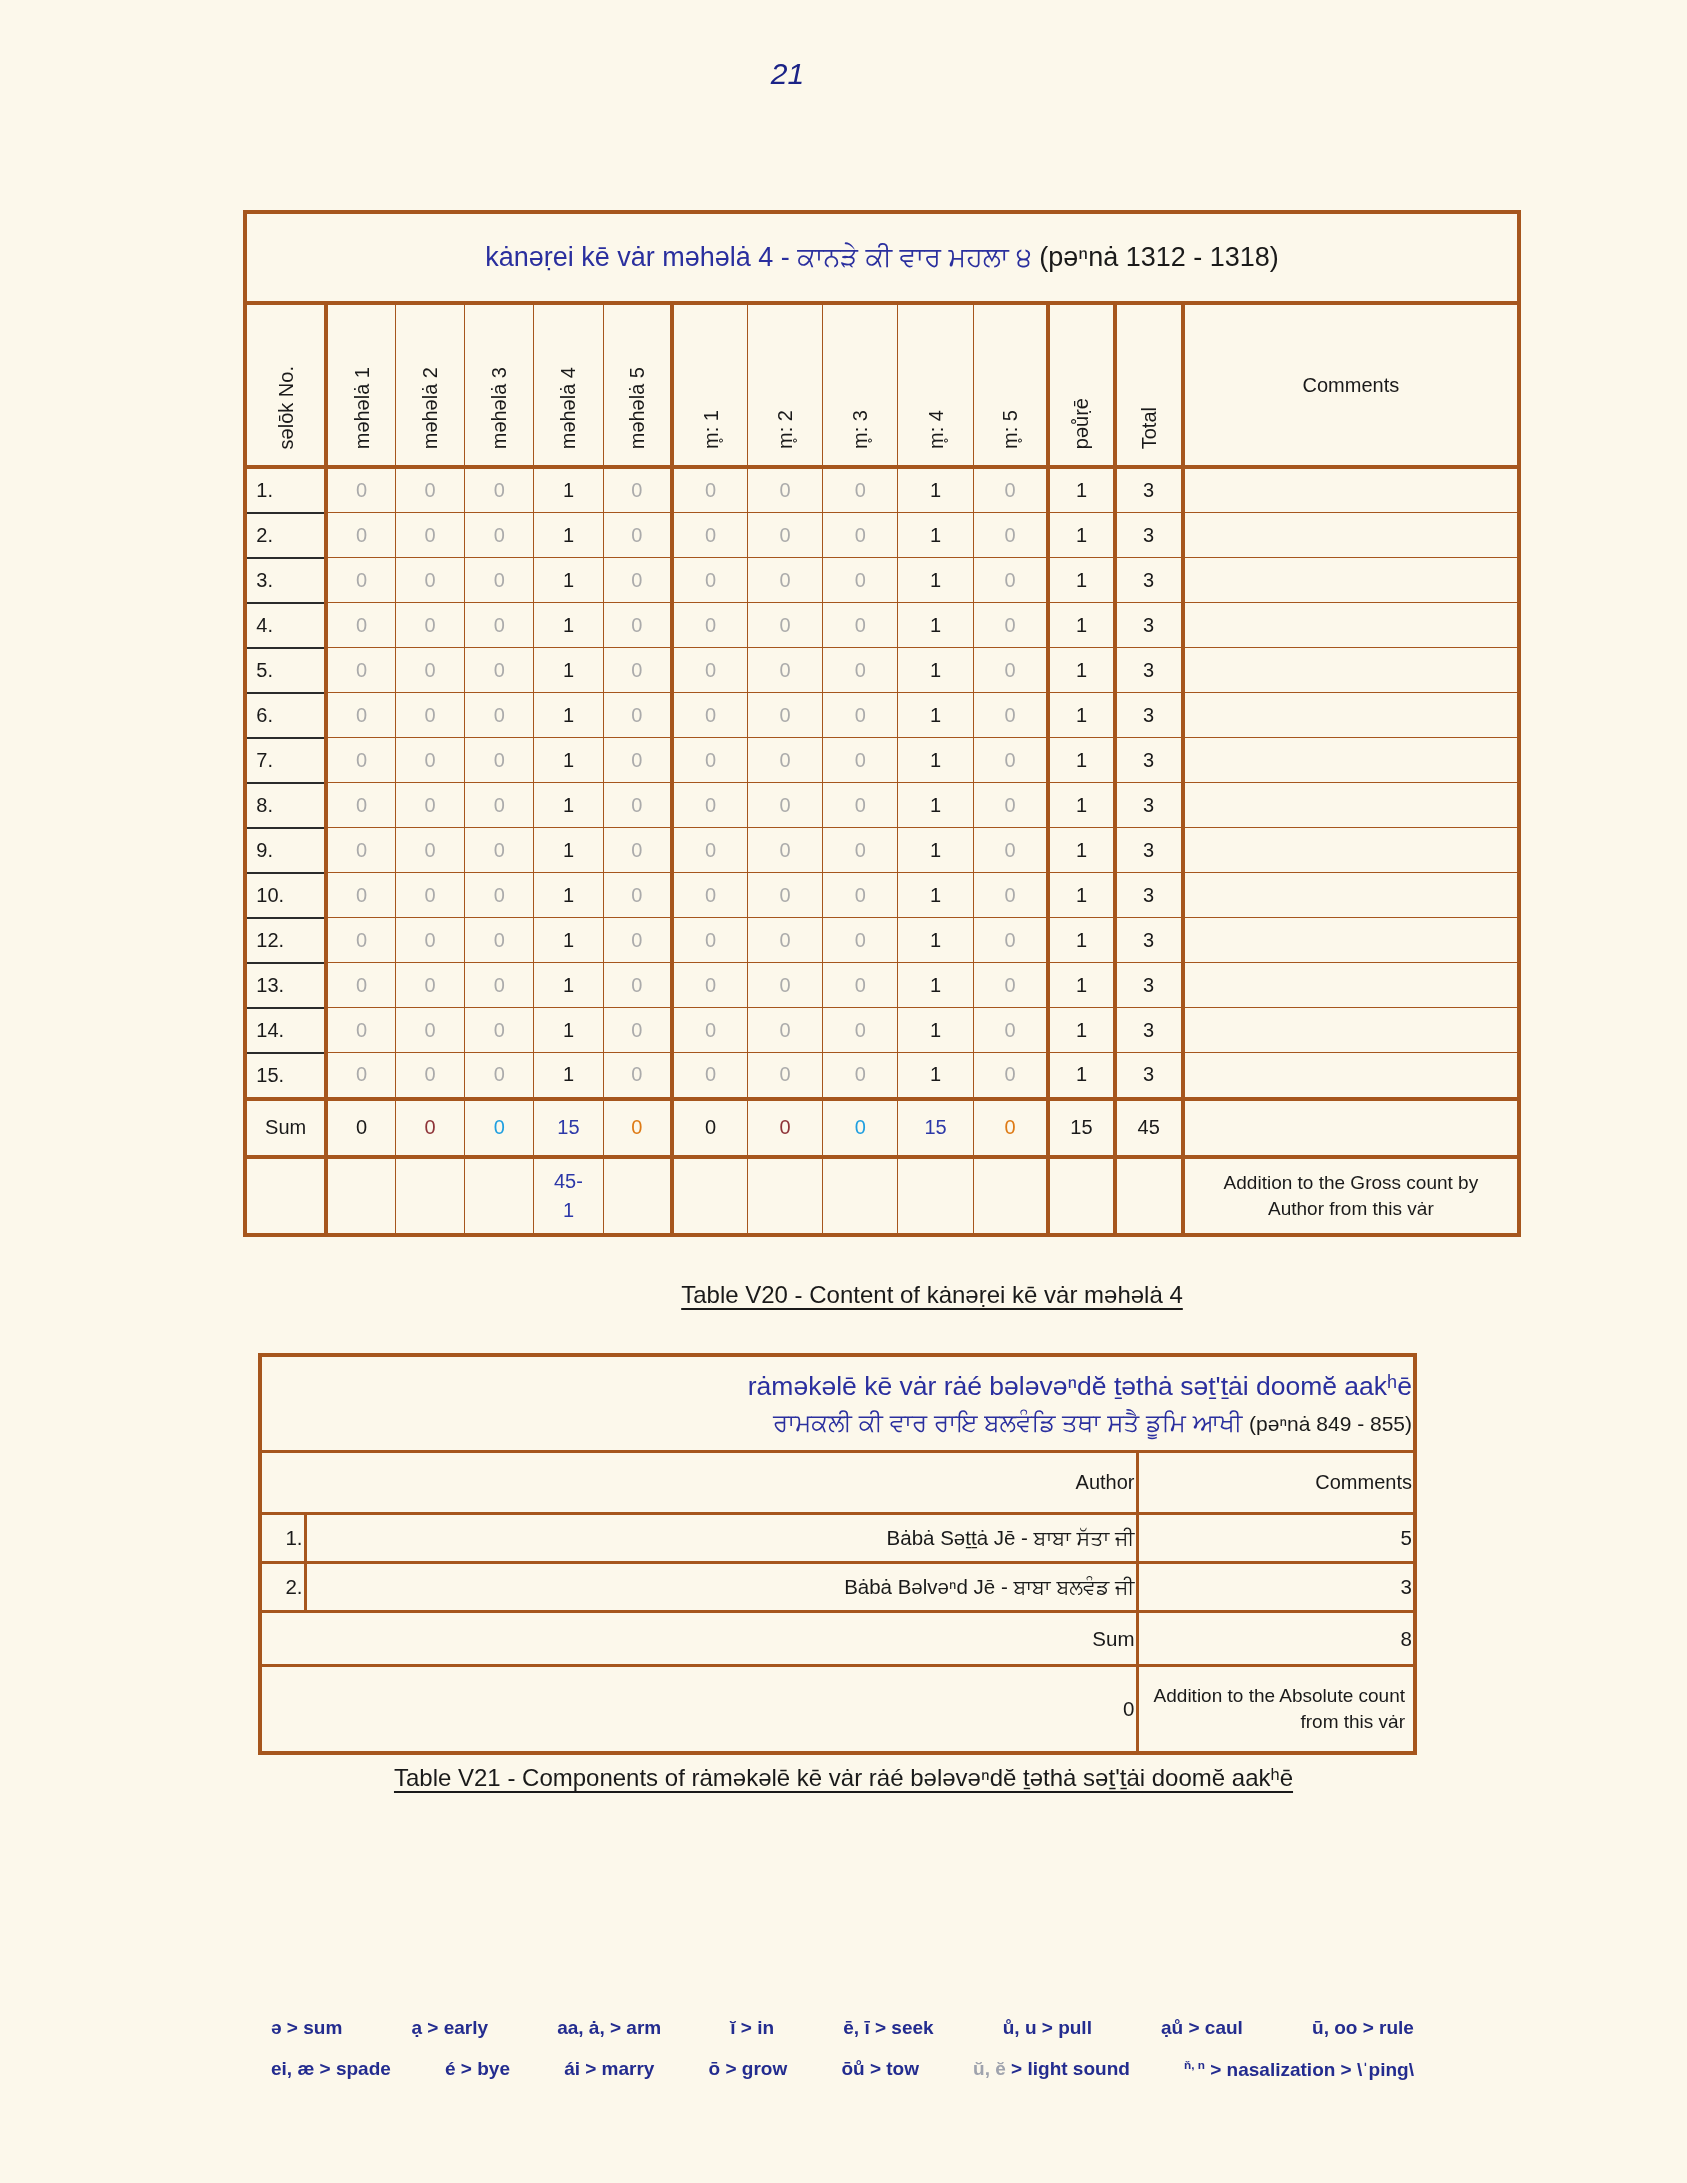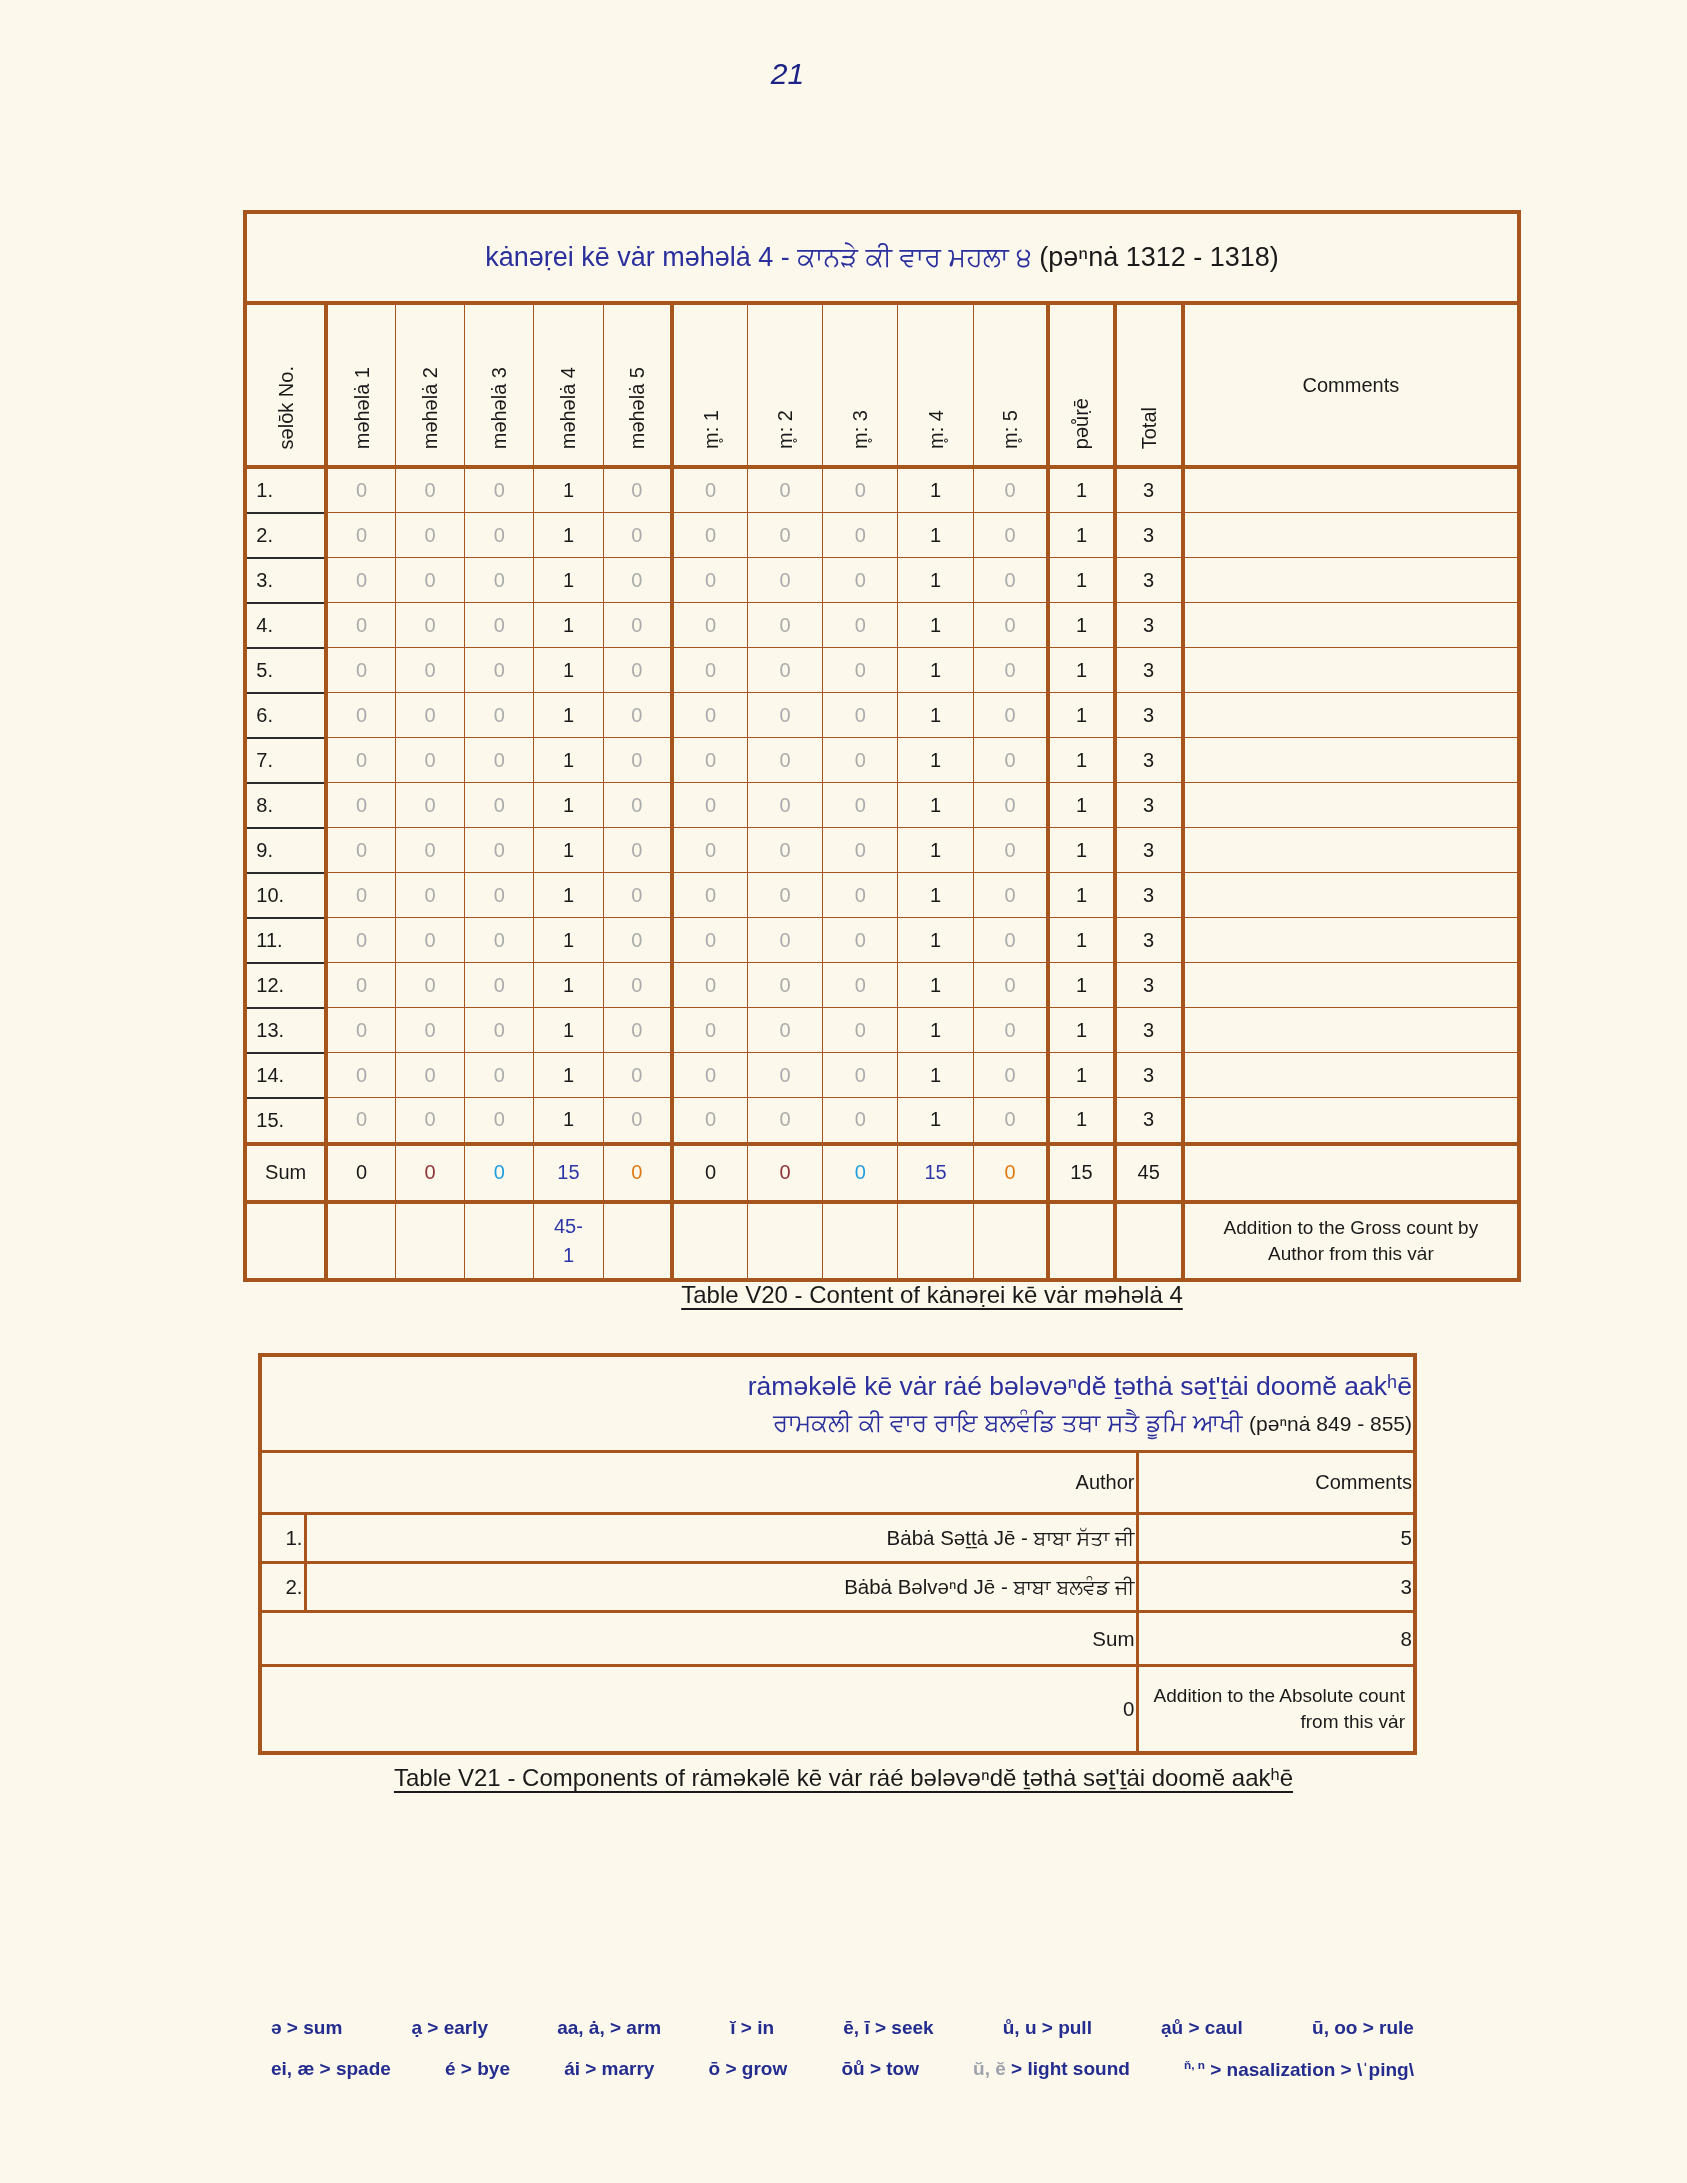--- a/index.html
+++ b/index.html
@@ -273,36 +273,20 @@
     <td class="g">0</td>
     <td class="g">0</td>
     <td class="g">0</td>
     <td class="k">1</td>
     <td class="g tr-b">0</td>
     <td class="k tr-b">1</td>
     <td class="k tr-b">3</td>
     <td></td>
   </tr>
         <tr class="t1-data">
-    <td class="rowno tr-b">11.</td>
-    <td class="g">0</td>
-    <td class="g">0</td>
-    <td class="g">0</td>
-    <td class="k">1</td>
-    <td class="g tr-b">0</td>
-    <td class="g">0</td>
-    <td class="g">0</td>
-    <td class="g">0</td>
-    <td class="k">1</td>
-    <td class="g tr-b">0</td>
-    <td class="k tr-b">1</td>
-    <td class="k tr-b">3</td>
-    <td></td>
-  </tr>
-        <tr class="t1-data">
     <td class="rowno tr-b">12.</td>
     <td class="g">0</td>
     <td class="g">0</td>
     <td class="g">0</td>
     <td class="k">1</td>
     <td class="g tr-b">0</td>
     <td class="g">0</td>
     <td class="g">0</td>
     <td class="g">0</td>
     <td class="k">1</td>

